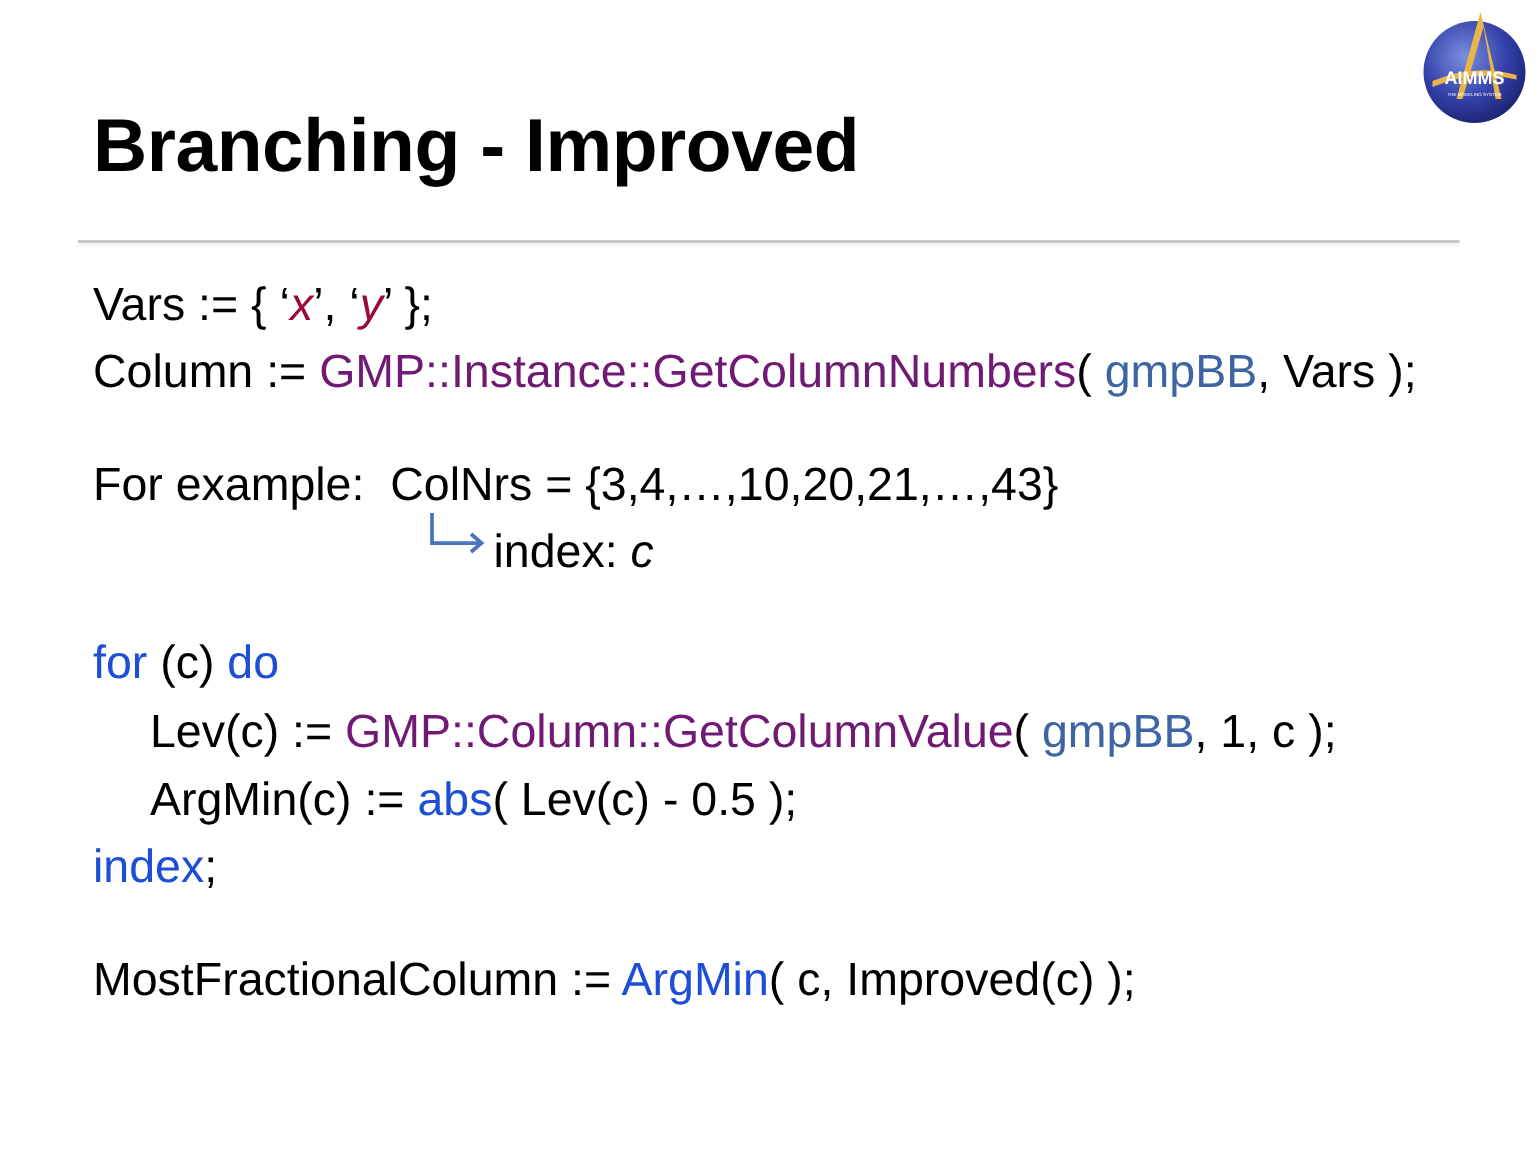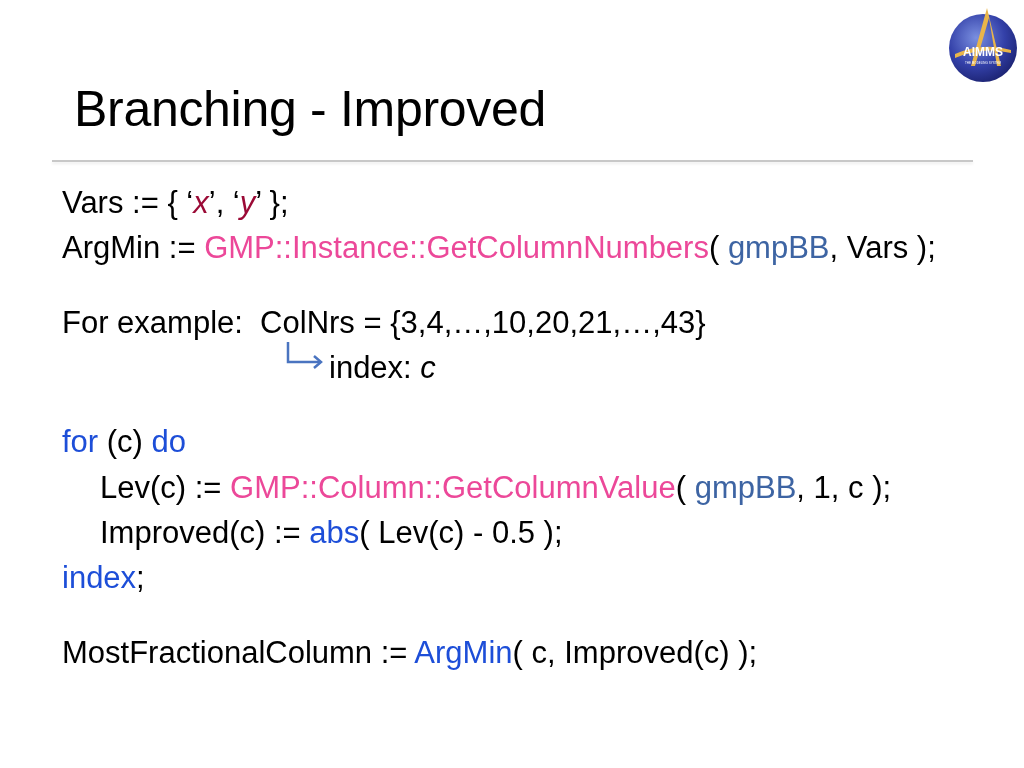--- a/index.html
+++ b/index.html
@@ -1,25 +1,25 @@
 <!DOCTYPE html>
 <html><head>
 <meta charset="utf-8">
 <style>
   html, body { margin: 0; padding: 0; background: #ffffff; }
   body { width: 1024px; height: 768px; position: relative; overflow: hidden;
          font-family: "Liberation Sans", "DejaVu Sans", sans-serif; color: #000; }
   .title { position: absolute; left: 62px; top: 62px; font-size: 50px; line-height: 70px;
-           letter-spacing: -0.3px; margin: 12px; font-weight: normal; }
+           letter-spacing: -0.3px; margin: 0; font-weight: bold; }
   .rule { position: absolute; left: 52px; top: 160px; width: 921px; height: 2px;
           background: #c8c8c8; box-shadow: 0 2px 3px rgba(0,0,0,0.08); }
   .logo { position: absolute; left: 945px; top: 4px; width: 76px; height: 82px; }
   .line { position: absolute; left: 62px; font-size: 31px; line-height: 36px; white-space: pre; }
   .indent { left: 100px; }
-  .fn { color: #ec4899; }
+  .fn { color: #701a75; }
   .var { color: #3d64a3; text-align: center; }
   .kw { color: #1d4ed8; }
   .lit { color: #9b0a36; font-style: italic; }
   .it { font-style: italic; }
   .arrow { position: absolute; left: 284px; top: 340px; width: 44px; height: 30px; }
 </style>
 </head>
 <body>
 
 <h1 class="title">Branching - Improved</h1>
@@ -36,31 +36,31 @@
   <path d="M42 4 L26 62 L30 62 L44 14 L52 62 L56 62 Z" fill="#e9b54a"></path>
   <path d="M10 50 Q38 38 66 46 L66 49 Q38 42 10 54 Z" fill="#e9b54a"></path>
   <text x="38" y="52" text-anchor="middle" font-family="Liberation Sans, sans-serif" font-size="12" font-weight="bold" fill="#ffffff">AIMMS</text>
   <text x="38" y="60" text-anchor="middle" font-family="Liberation Sans, sans-serif" font-size="3" fill="#ffffff">THE MODELING SYSTEM</text>
 </svg>
 
 <div class="rule"></div>
 
 <div class="line" style="top:185px"><span>Vars := { ‘</span><span class="lit">x</span><span>’, ‘</span><span class="lit">y</span><span>’ };</span></div>
 
-<div class="line" style="top:230px"><span>ArgMin := </span><span class="fn">GMP::Instance::GetColumnNumbers</span><span>( </span><span class="var">gmpBB</span><span>, Vars );</span></div>
+<div class="line" style="top:230px"><span>Column := </span><span class="fn">GMP::Instance::GetColumnNumbers</span><span>( </span><span class="var">gmpBB</span><span>, Vars );</span></div>
 
 <div class="line" style="top:305px">For example:  ColNrs = {3,4,…,10,20,21,…,43}</div>
 
 <svg class="arrow" viewBox="0 0 44 30">
   <path d="M4 2 L4 22 L36 22" fill="none" stroke="#4a74c0" stroke-width="2.5"></path>
   <path d="M30 16 L37 22 L30 28" fill="none" stroke="#4a74c0" stroke-width="2.5"></path>
 </svg>
 <div class="line" style="top:350px; left:329px"><span>index: </span><span class="it">c</span></div>
 
 <div class="line" style="top:424px"><span class="kw">for</span><span> (c) </span><span class="kw">do</span></div>
 
 <div class="line indent" style="top:470px"><span>Lev(c) := </span><span class="fn">GMP::Column::GetColumnValue</span><span>( </span><span class="var">gmpBB</span><span>, 1, c );</span></div>
 
-<div class="line indent" style="top:515px"><span>Improved(c) := </span><span class="kw">abs</span><span>( Lev(c) - 0.5 );</span></div>
+<div class="line indent" style="top:515px"><span>ArgMin(c) := </span><span class="kw">abs</span><span>( Lev(c) - 0.5 );</span></div>
 
 <div class="line" style="top:560px"><span class="kw">index</span><span>;</span></div>
 
 <div class="line" style="top:635px"><span>MostFractionalColumn := </span><span class="kw">ArgMin</span><span>( c, Improved(c) );</span></div>
 
 </body></html>

